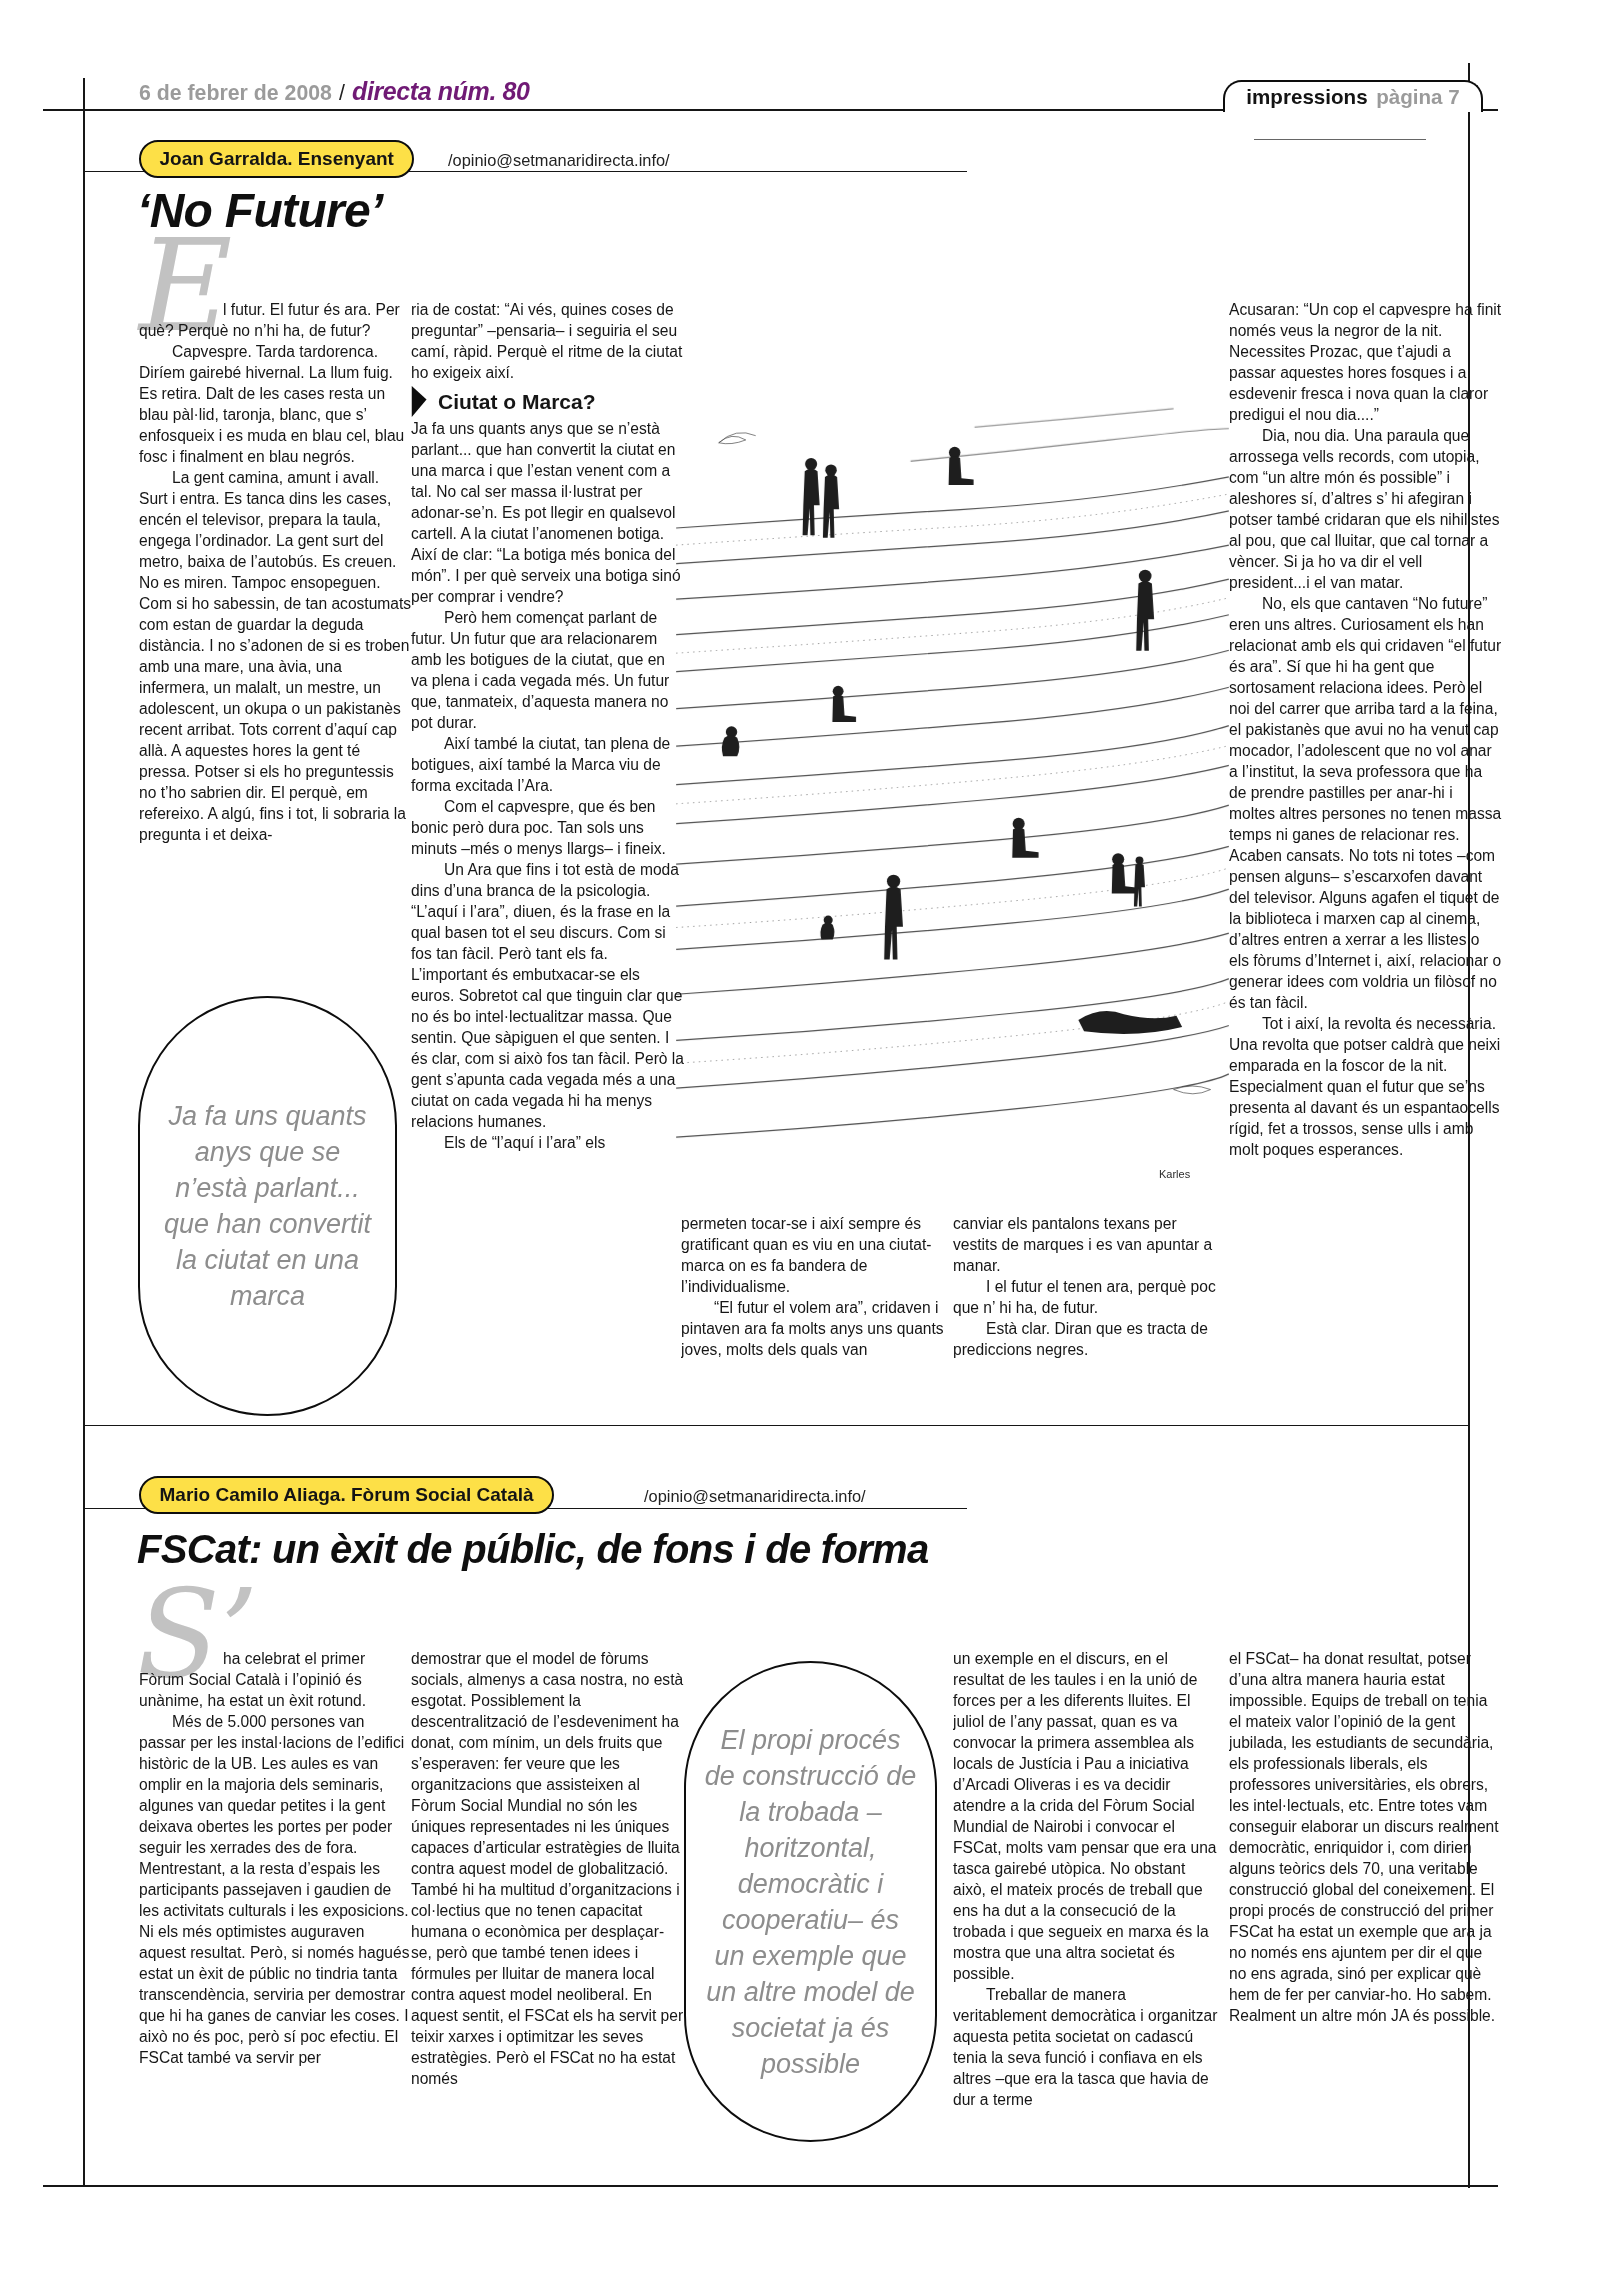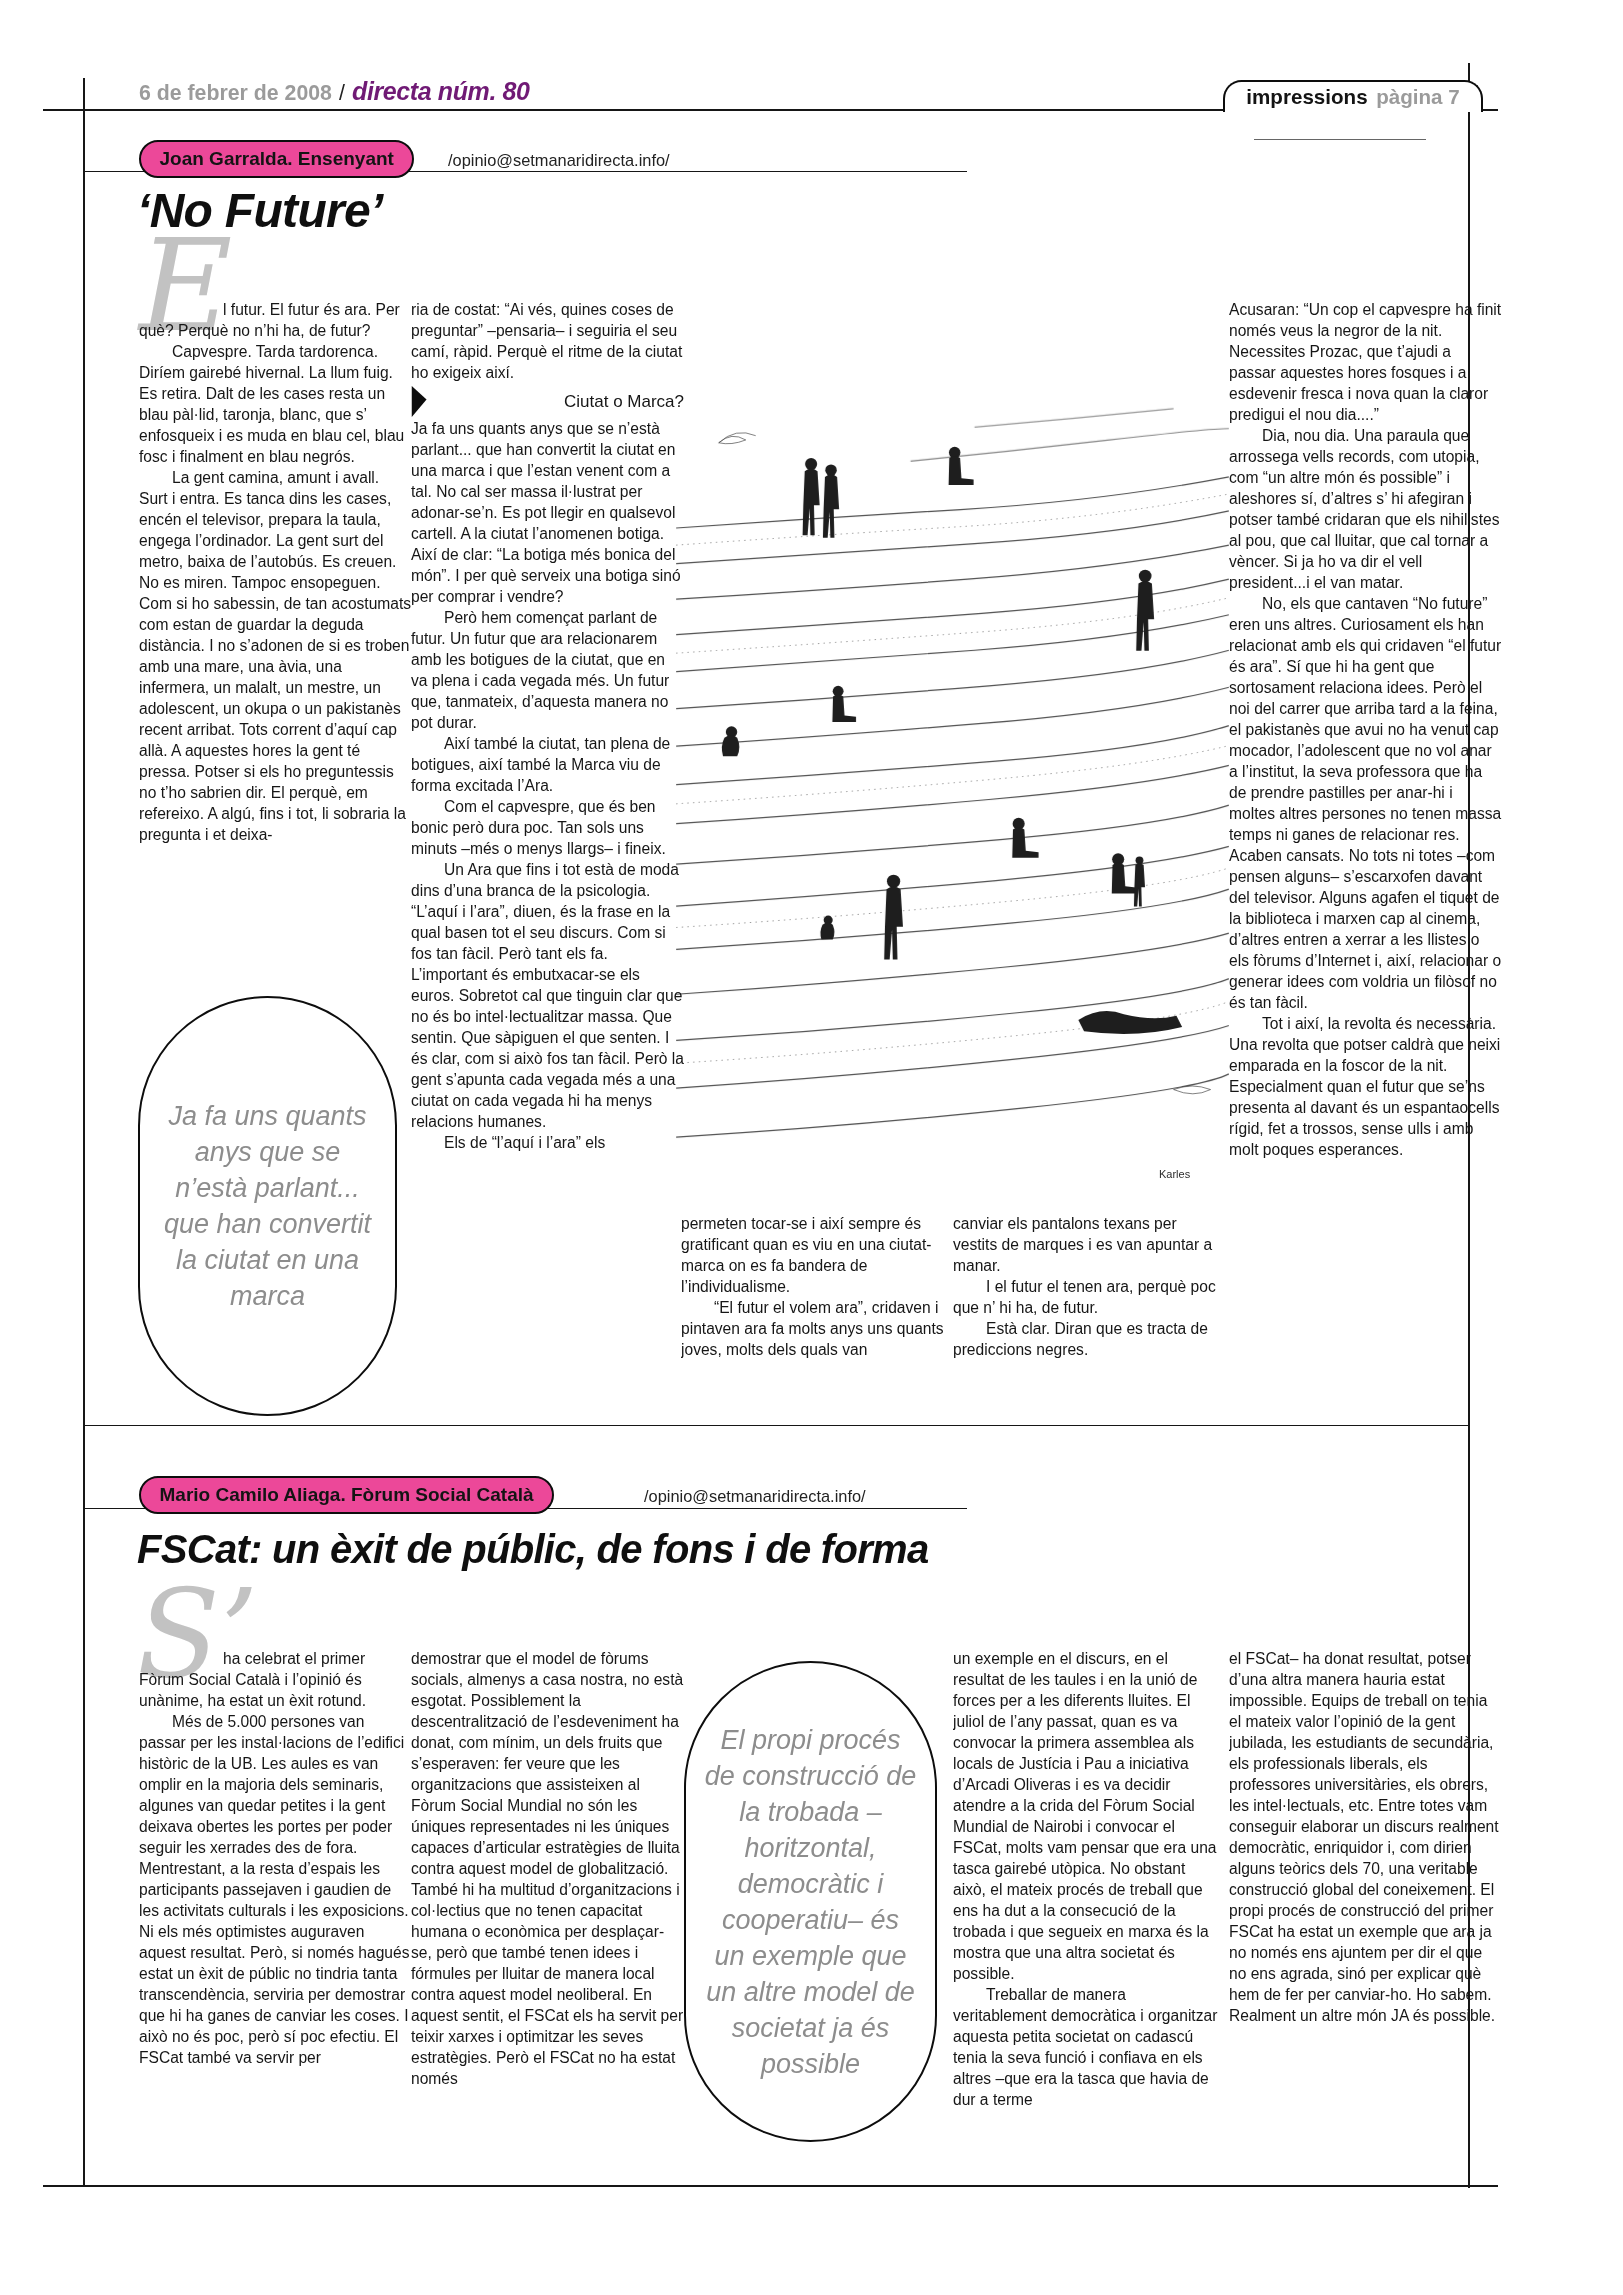--- a/index.html
+++ b/index.html
@@ -12,43 +12,43 @@
   .masthead{position:absolute;left:139px;top:77px;font-size:21.3px;font-weight:700;white-space:nowrap;}
   .masthead .date{color:#9b9b9b;}
   .masthead .slash{color:#222;font-weight:400;padding:0 7.1px;}
   .masthead .issue{color:#701a75;font-style:italic;font-size:25px;letter-spacing:-0.4px;}
   .tab{position:absolute;left:1223px;top:80px;height:30px;background:#fff;
        border:2.1px solid #0d0d0d;border-bottom:none;border-radius:18.5px 18.5px 0 0;
        display:flex;align-items:center;padding:0 21.3px;font-size:20.6px;font-weight:700;white-space:nowrap;z-index:3;}
   .tab .pg{color:#9b9b9b;margin-left:8.5px;}
 
   
-  .pill{position:absolute;background:#ec4899;border:2.1px solid #0d0d0d;border-radius:20px;
+  .pill{position:absolute;background:#fde047;border:2.1px solid #0d0d0d;border-radius:20px;
         display:flex;align-items:center;padding:0 18.5px;height:34px;font-size:19px;font-weight:700;
         white-space:nowrap;z-index:2;}
   .email{position:absolute;font-size:16.4px;color:#222;white-space:nowrap;z-index:2;}
 
   
   .title{position:absolute;font-style:italic;font-weight:600;color:#0f0f0f;letter-spacing:-0.7px;white-space:nowrap;}
   .t1{left:137px;top:183px;font-size:48px;}
   .t2{left:137px;top:1527px;font-size:40px;}
 
   .dropcap{position:absolute;font-family:"DejaVu Serif",serif;font-style:italic;
            color:#c2c2c2;line-height:0.8;z-index:0;}
   .dc1{left:139px;top:235px;font-size:128px;}
   .dc2{left:137px;top:1587px;font-size:121px;}
 
   
   .col{position:absolute;width:273px;font-size:15.6px;line-height:21px;color:#161616;
        overflow:hidden;z-index:1;}
   .col p{margin:0;}
   .col p + p{text-indent:33px;}
   .col.firstcol > .list > p:first-child{text-indent:84px;}
-  .subhead{display:flex;align-items:center;gap:11.4px;font-weight:400;font-size:17px;
-           margin:2.8px 0 1.4px 0;justify-content:space-between;}
+  .subhead{display:flex;align-items:center;gap:11.4px;font-weight:700;font-size:21px;
+           margin:2.8px 0 1.4px 0;}
   .flagicon{flex:0 0 auto;display:block;}
 
   
   .bubble{position:absolute;background:#fff;border:2.1px solid #0d0d0d;
           display:flex;align-items:center;justify-content:center;text-align:center;
           font-style:italic;color:#8d8d8d;font-size:27px;line-height:36px;
           padding:0 18.5px;box-sizing:border-box;z-index:2;}
   .b1{left:138px;top:996px;width:259px;height:420px;border-radius:139px;}
   .b2{left:684px;top:1661px;width:253px;height:481px;border-radius:127px;align-items:center;}
 

